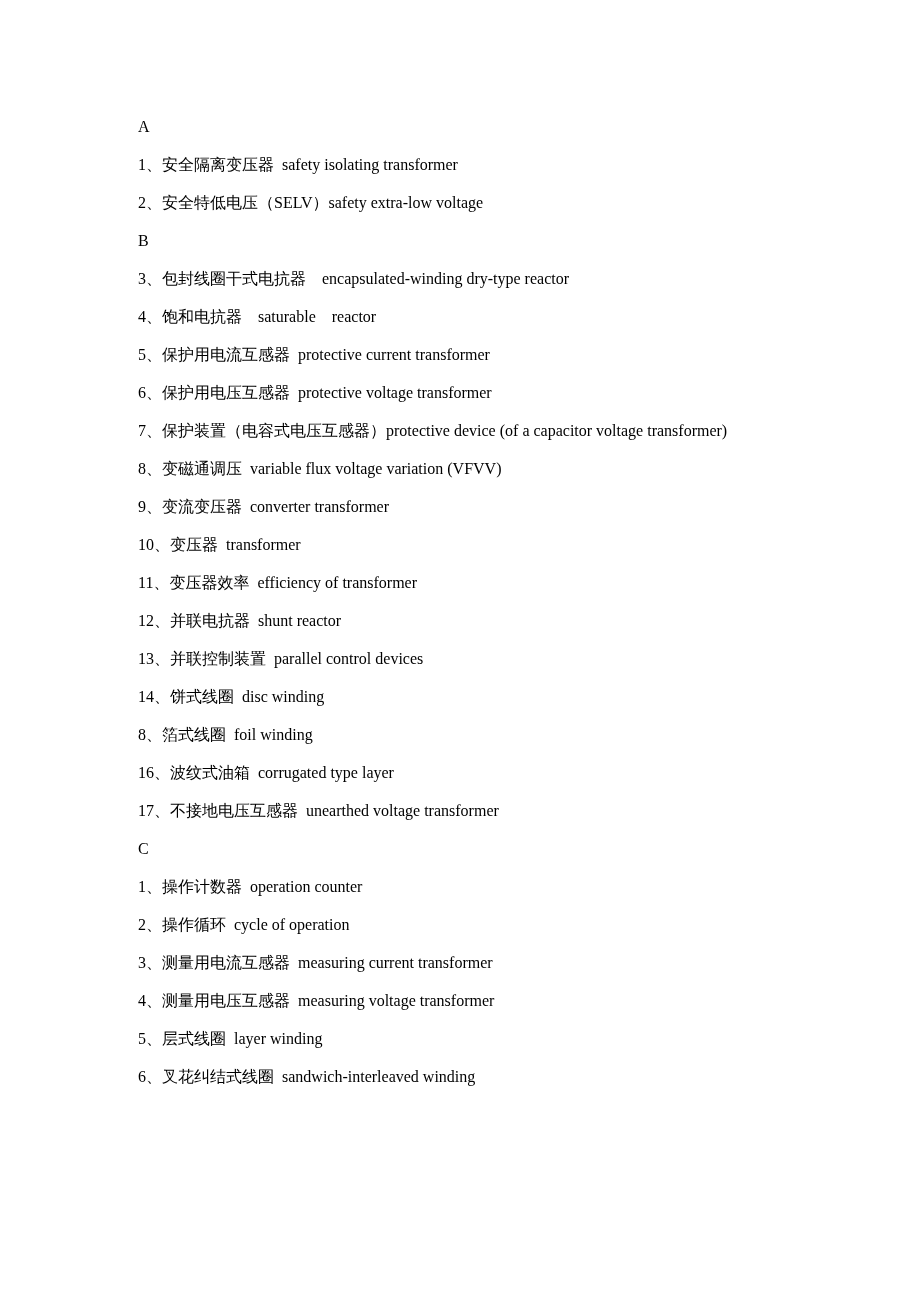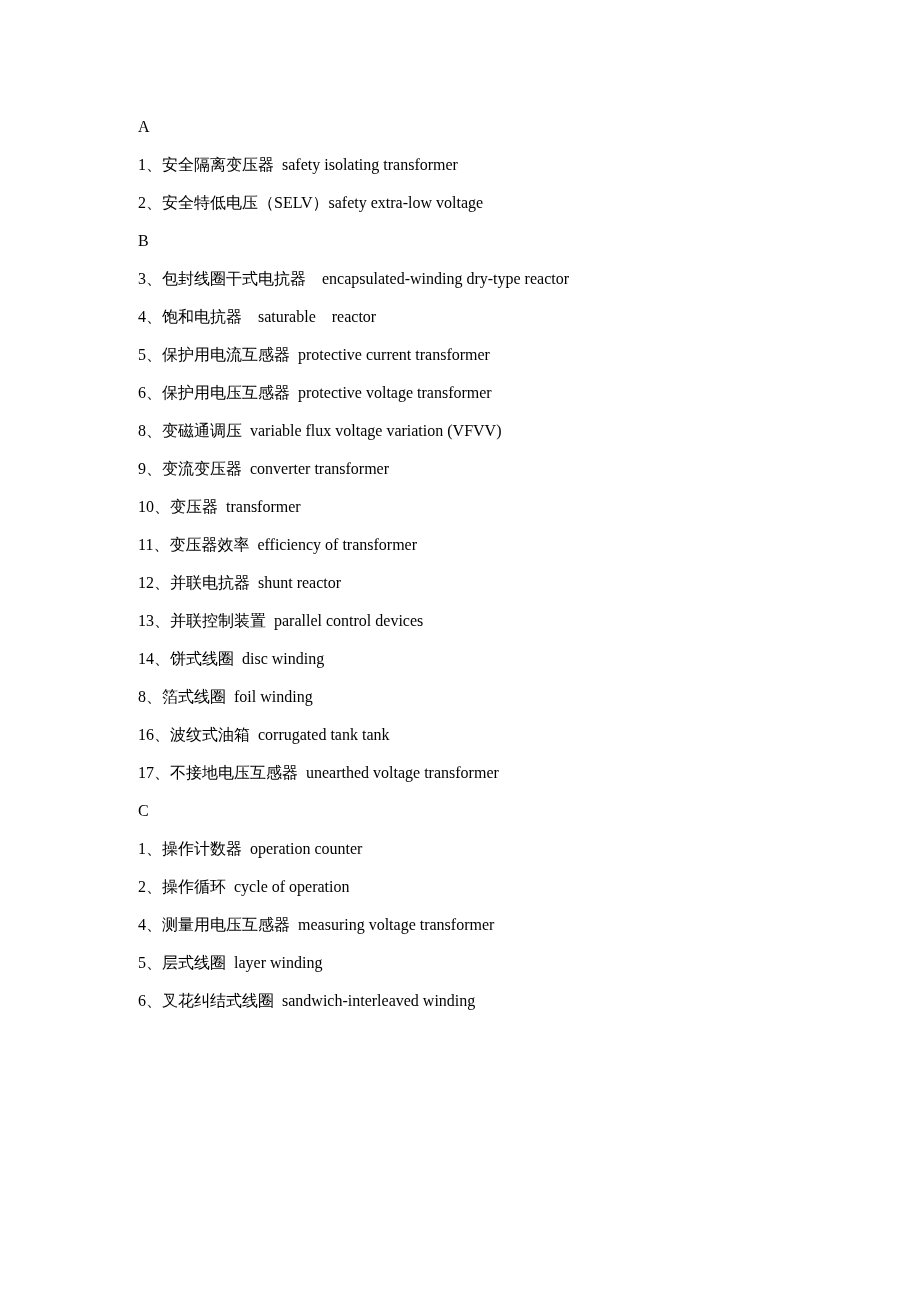--- a/index.html
+++ b/index.html
@@ -40,30 +40,32 @@
 <div class="page">
   <div id="glossary">
       <div class="line section-letter">A</div>
       <div class="line term-row"><span>1、</span><span>安全隔离变压器</span><span>  </span><span>safety isolating transformer</span></div>
       <div class="line term-row"><span>2、</span><span>安全特低电压（SELV）</span><span></span><span>safety extra-low voltage</span></div>
       <div class="line section-letter">B</div>
       <div class="line term-row"><span>3、</span><span>包封线圈干式电抗器</span><span>    </span><span>encapsulated-winding dry-type reactor</span></div>
       <div class="line term-row"><span>4、</span><span>饱和电抗器</span><span>    </span><span>saturable    reactor</span></div>
       <div class="line term-row"><span>5、</span><span>保护用电流互感器</span><span>  </span><span>protective current transformer</span></div>
       <div class="line term-row"><span>6、</span><span>保护用电压互感器</span><span>  </span><span>protective voltage transformer</span></div>
+      <div class="line term-row"><span>7、</span><span>保护装置（电容式电压互感器）</span><span></span><span>protective device (of a capacitor voltage transformer)</span></div>
       <div class="line term-row"><span>8、</span><span>变磁通调压</span><span>  </span><span>variable flux voltage variation (VFVV)</span></div>
       <div class="line term-row"><span>9、</span><span>变流变压器</span><span>  </span><span>converter transformer</span></div>
       <div class="line term-row"><span>10、</span><span>变压器</span><span>  </span><span>transformer</span></div>
       <div class="line term-row"><span>11、</span><span>变压器效率</span><span>  </span><span>efficiency of transformer</span></div>
       <div class="line term-row"><span>12、</span><span>并联电抗器</span><span>  </span><span>shunt reactor</span></div>
       <div class="line term-row"><span>13、</span><span>并联控制装置</span><span>  </span><span>parallel control devices</span></div>
       <div class="line term-row"><span>14、</span><span>饼式线圈</span><span>  </span><span>disc winding</span></div>
       <div class="line term-row"><span>8、</span><span>箔式线圈</span><span>  </span><span>foil winding</span></div>
-      <div class="line term-row"><span>16、</span><span>波纹式油箱</span><span>  </span><span>corrugated tank tank</span></div>
+      <div class="line term-row"><span>16、</span><span>波纹式油箱</span><span>  </span><span>corrugated type layer</span></div>
       <div class="line term-row"><span>17、</span><span>不接地电压互感器</span><span>  </span><span>unearthed voltage transformer</span></div>
       <div class="line section-letter">C</div>
       <div class="line term-row"><span>1、</span><span>操作计数器</span><span>  </span><span>operation counter</span></div>
       <div class="line term-row"><span>2、</span><span>操作循环</span><span>  </span><span>cycle of operation</span></div>
+      <div class="line term-row"><span>3、</span><span>测量用电流互感器</span><span>  </span><span>measuring current transformer</span></div>
       <div class="line term-row"><span>4、</span><span>测量用电压互感器</span><span>  </span><span>measuring voltage transformer</span></div>
       <div class="line term-row"><span>5、</span><span>层式线圈</span><span>  </span><span>layer winding</span></div>
       <div class="line term-row"><span>6、</span><span>叉花纠结式线圈</span><span>  </span><span>sandwich-interleaved winding</span></div>
     </div>
 </div>
 
 </body></html>

